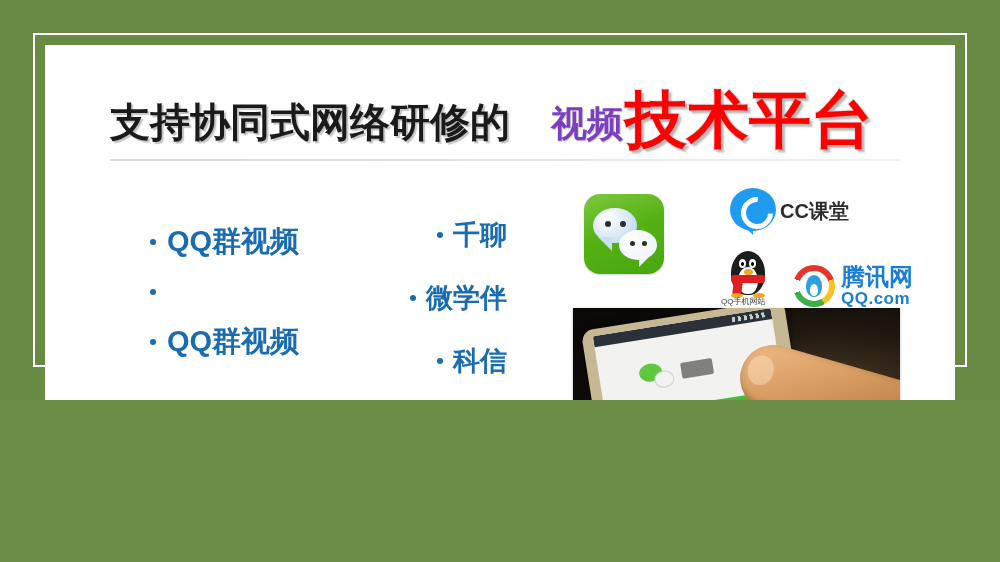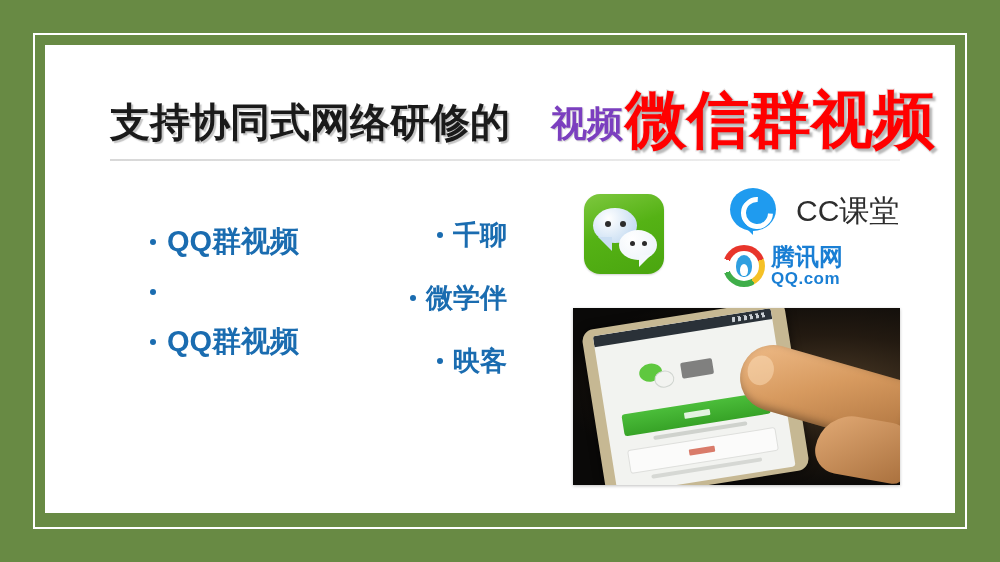--- a/index.html
+++ b/index.html
@@ -2,21 +2,21 @@
 <html><head>
 <meta charset="utf-8">
 <style>
   html,body{margin:0;padding:0;}
   body{
     width:1000px;height:562px;overflow:hidden;
     font-family:"Liberation Sans","DejaVu Sans",sans-serif;
     background:#6b8c46;
   }
   #slide{
-    position:relative;width:1000px;height:562px;
+    position:relative;width:1000px;height:400px;
     background:#688a44;
     overflow:hidden;
   }
   
   .frame-line{
     position:absolute;left:33px;top:33px;right:33px;bottom:33px;
     border:2px solid #ffffff;
     box-sizing:border-box;
   }
   .canvas{
@@ -114,21 +114,21 @@
     position:absolute;left:7px;bottom:-1px;width:0;height:0;
     border:8px solid transparent;border-top-color:#1f9bef;border-right-color:#1f9bef;
   }
   .cc-icon .ring{
     position:absolute;left:11px;top:9px;width:22px;height:22px;
     border:5px solid #ffffff;border-radius:50%;
     border-right-color:transparent;
     transform:rotate(-42deg);
   }
   .cc-text{
-    font-size:30px;font-weight:normal;color:#2d2d2d;margin-left:20px;white-space:nowrap;
+    font-size:20px;font-weight:bold;color:#2d2d2d;margin-left:4px;white-space:nowrap;
   }
 
   
   .qq-row{position:absolute;left:668px;top:200px;display:flex;align-items:flex-end;}
   .penguin-box{position:relative;width:70px;height:62px;}
   .peng-body{
     position:absolute;left:18px;top:6px;width:34px;height:44px;
     background:#1d1d1d;border-radius:50% 50% 46% 46%;
   }
   .peng-belly{
@@ -264,21 +264,21 @@
 
 <div id="slide">
 
   <div class="frame-line"></div>
 
   <div class="canvas">
 
     <div class="title-row">
       <span class="t-black">支持协同式网络研修的</span>
       <span class="t-purple">视频</span>
-      <span class="t-red">微信群视频</span>
+      <span class="t-red">技术平台</span>
     </div>
     <div class="divider"></div>
 
     <div class="col one">
       <div class="bullet">
         <span class="dot"></span>
         <span>QQ群视频</span>
       </div>
       <div class="bullet">
         <span class="dot"></span>
@@ -290,20 +290,24 @@
     </div>
 
     <div class="col two">
       <div class="bullet">
         <span class="dot"></span>
         <span>千聊</span>
       </div>
       <div class="bullet">
         <span class="dot"></span>
         <span>微学伴</span>
+      </div>
+      <div class="bullet">
+        <span class="dot"></span>
+        <span>科信</span>
       </div>
       <div class="bullet">
         <span class="dot"></span>
         <span>映客</span>
       </div>
     </div>
 
     <div class="wechat-logo">
       <div class="bubble-big">
         <span class="eye l"></span>
@@ -318,20 +322,32 @@
     <div class="cc-logo">
       <span class="cc-icon">
         <span class="bub"></span>
         <span class="tail"></span>
         <span class="ring"></span>
       </span>
       <span class="cc-text">CC课堂</span>
     </div>
 
     <div class="qq-row">
+      <div class="penguin-box">
+        <span class="peng-body"></span>
+        <span class="peng-belly"></span>
+        <span class="peng-eye l"></span>
+        <span class="peng-eye r"></span>
+        <span class="peng-beak"></span>
+        <span class="peng-scarf"></span>
+        <span class="peng-scarf2"></span>
+        <span class="peng-foot l"></span>
+        <span class="peng-foot r"></span>
+        <span class="qq-caption">QQ手机网站</span>
+      </div>
       <div class="tencent">
         <span class="tx-icon">
           <span class="tx-ring"></span>
           <span class="tx-inner"></span>
           <span class="tx-peng"></span>
         </span>
         <span class="tx-text">
           <span class="tx-cn" style="display:block">腾讯网</span>
           <span class="tx-en" style="display:block">QQ.com</span>
         </span>

